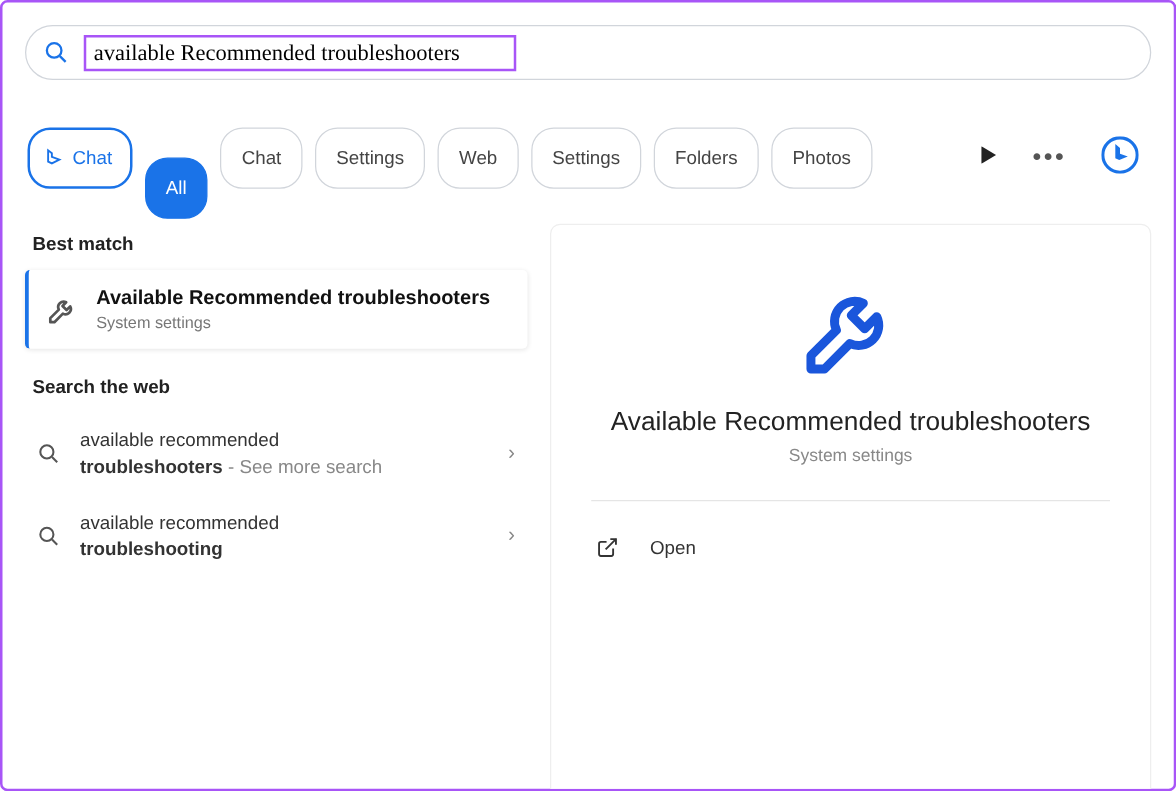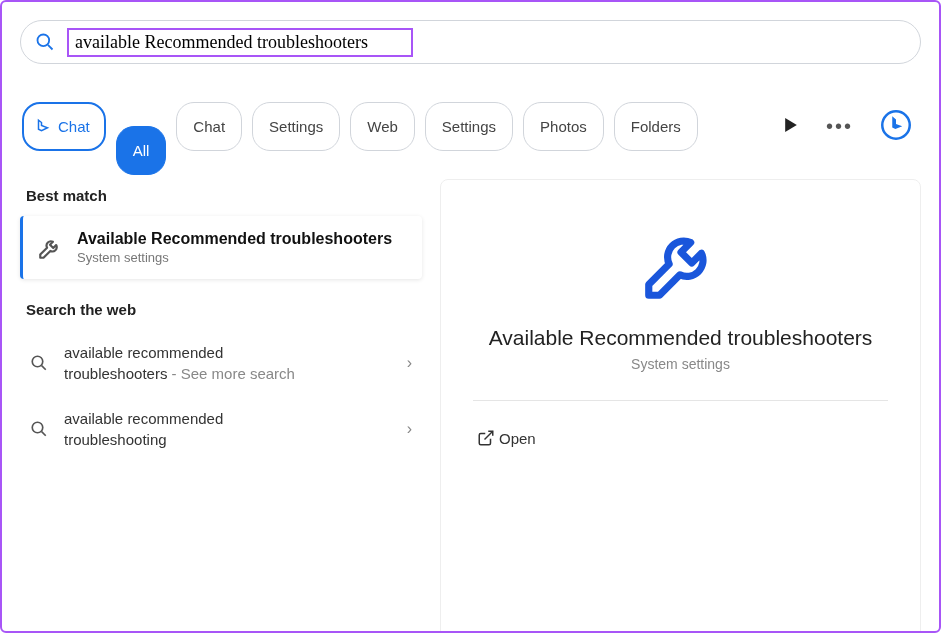--- a/index.html
+++ b/index.html
@@ -174,30 +174,30 @@
       margin-top: 6px;
     }
     .divider {
       border: none;
       border-top: 1px solid #e5e5e5;
       margin: 28px 0 20px 0;
     }
     .action-row {
       display: flex;
       align-items: center;
-      gap: 4px;
+      gap: 25px;
       padding: 8px 4px;
       cursor: pointer;
       text-align: center;
     }
     .action-label {
       font-size: 15px;
       color: #333;
     }
-    .bold { font-weight: 400; }
+    .bold { font-weight: 700; }
   </style>
 </head>
 <body>
 
 <div class="search-bar">
   <svg class="search-icon-svg" viewBox="0 0 24 24" fill="none" stroke="#1a73e8" stroke-width="2.2">
     <circle cx="10" cy="10" r="7"></circle>
     <line x1="15.5" y1="15.5" x2="21" y2="21"></line>
   </svg>
   <span class="search-input-wrap">
@@ -221,24 +221,24 @@
   <div class="chip">
       <span>Settings</span>
     </div>
   <div class="chip">
       <span>Web</span>
     </div>
   <div class="chip">
       <span>Settings</span>
     </div>
   <div class="chip">
+      <span>Folders</span>
+    </div>
+  <div class="chip">
       <span>Photos</span>
-    </div>
-  <div class="chip">
-      <span>Folders</span>
     </div>
 
   <div class="top-right-icons">
     <span>
       <svg width="14" height="14" viewBox="0 0 10 12" fill="#222">
           <path d="M0 0 L10 6 L0 12 Z"></path>
         </svg>
     </span>
     <span style="font-size:20px;color:#555;letter-spacing:2px;">•••</span>
     <span>

